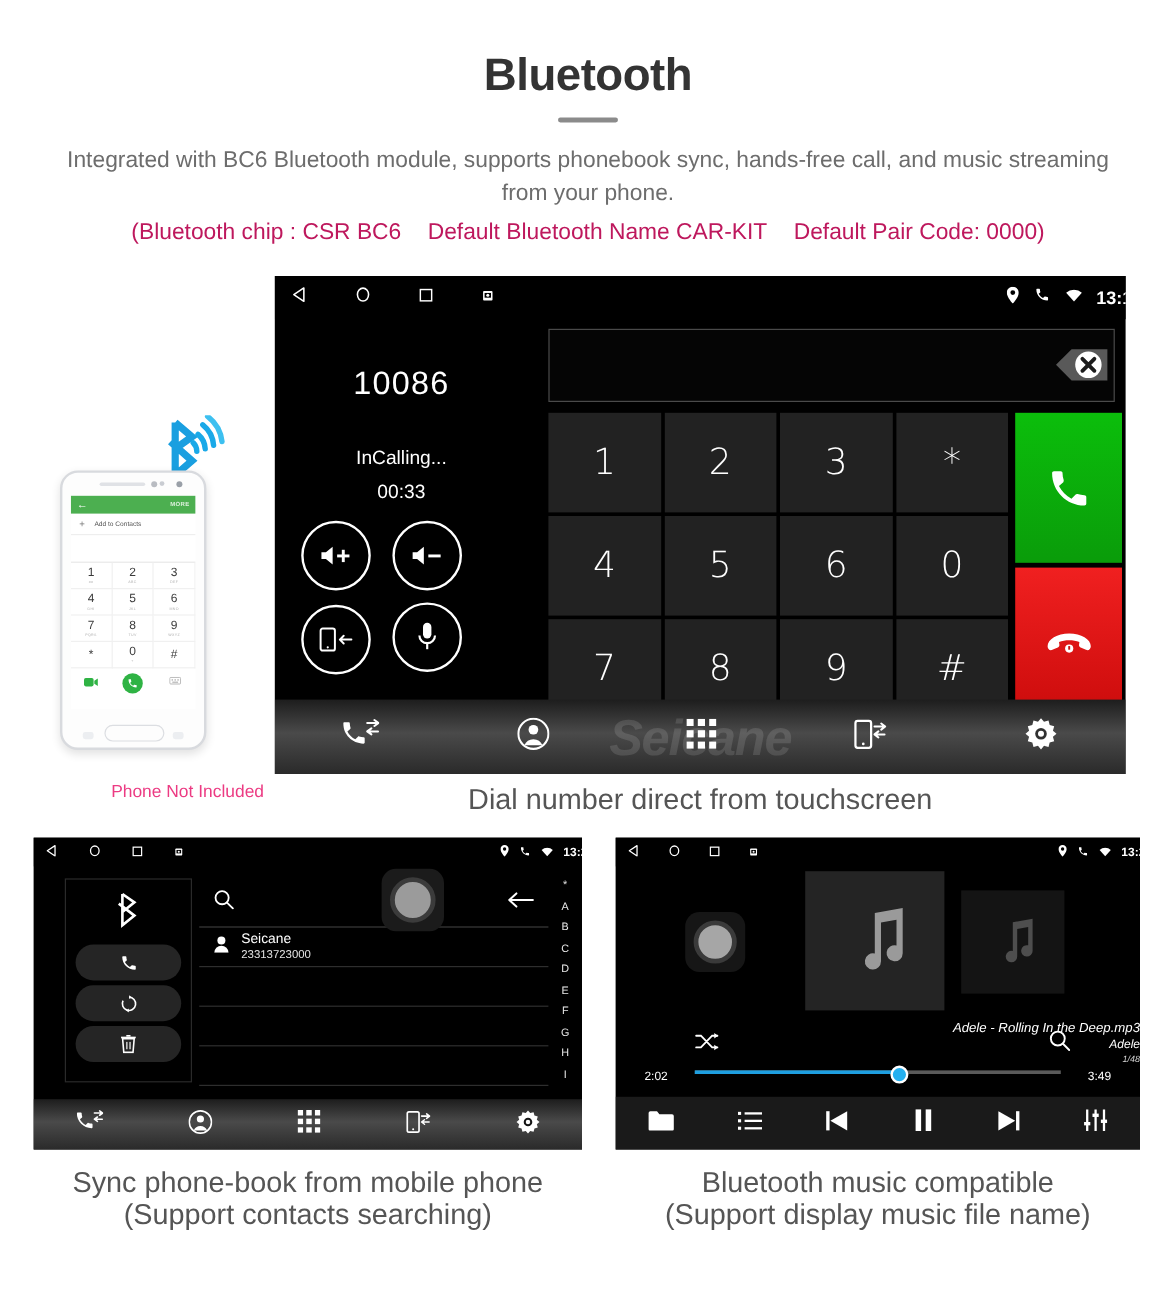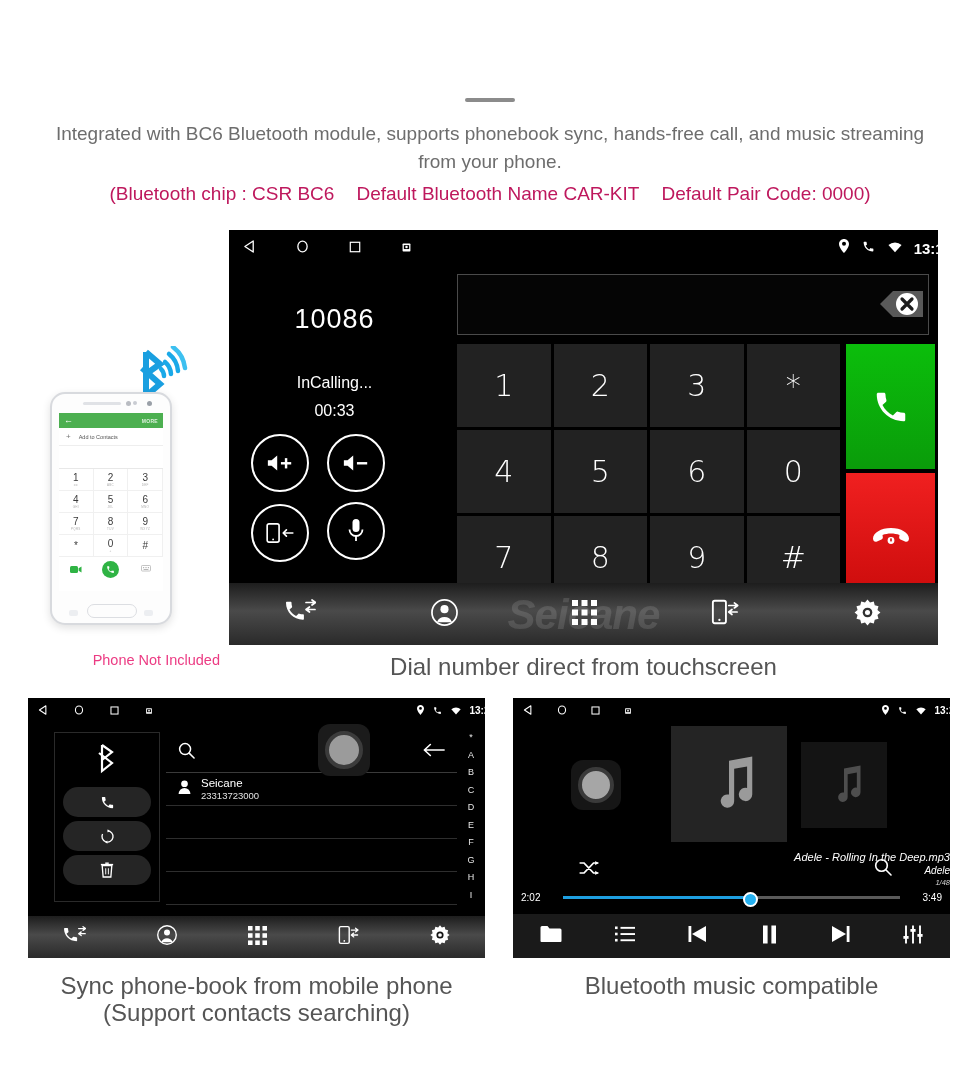--- a/index.html
+++ b/index.html
@@ -158,33 +158,34 @@
   .mu-art.center{left:158px;top:4px;width:116px;height:116px;}
   .mu-art.right{left:288px;top:20px;width:86px;height:86px;background:#141414;}
   .mu-knob{position:absolute;left:58px;top:38px;width:50px;height:50px;background:#161616;border-radius:12px;display:flex;align-items:center;justify-content:center;}
   .mu-knob i{display:block;width:28px;height:28px;border-radius:50%;background:#a6a6a6;border:4px solid #3a3a3a;}
   .mu-info{position:absolute;left:0;top:152px;width:100%;text-align:right;font-style:italic;}
   .mu-title{color:#fff;font-size:11px;line-height:14px;}
   .mu-artist{color:#fff;font-size:10px;line-height:13px;}
   .mu-count{color:#d6d6d6;font-size:7.5px;line-height:11px;}
   .mu-shuffle{position:absolute;left:66px;top:162px;}
   .mu-search{position:absolute;right:58px;top:160px;}
-  .mu-seek{position:absolute;left:0;top:194px;width:100%;display:flex;align-items:center;padding:0 8px;box-sizing:border-box;}
+  .mu-seek{position:absolute;left:0;top:194px;width:100%;display:flex;padding:0 24px;box-sizing:border-box;}
   .mu-time{color:#fff;font-size:10px;width:34px;}
   .mu-time.r{text-align:right;}
   .mu-bar{flex:1;height:3px;background:#5a5a5a;margin:0 8px;position:relative;}
   .mu-fill{position:absolute;left:0;top:0;height:3px;background:#1e9fe0;}
   .mu-dot{position:absolute;top:-4px;width:11px;height:11px;border-radius:50%;background:#24b0f0;border:2px solid #fff;margin-left:-5px;}
   #muScreen .botbar{height:44px;background:#1a1a1a;}
 </style>
 </head>
 <body>
 
 <div class="page">
 
+  <div class="hdr-title">Bluetooth</div>
   <div class="hdr-rule"></div>
   <div class="hdr-sub">Integrated with BC6 Bluetooth module, supports phonebook sync, hands-free call, and music streaming from your phone.</div>
   <div class="hdr-spec">
     <span>(Bluetooth chip : CSR BC6</span><span class="spec-gap">&nbsp;</span><span>Default Bluetooth Name CAR-KIT</span><span class="spec-gap">&nbsp;</span><span>Default Pair Code: 0000)</span>
   </div>
 
   <div class="bt-logo">
     <svg width="64" height="60" viewBox="0 0 64 60">
       <path d="M20 6 L20 50 L34 38 L16 22 M20 28 L34 18 L20 6" fill="none" stroke="#1a9fe0" stroke-width="6" stroke-linejoin="miter"></path>
       <path d="M38 30 a10 10 0 0 0 -3-7" fill="none" stroke="#1aa9e8" stroke-width="4.5" stroke-linecap="round"></path>
@@ -748,15 +749,16 @@
               <rect x="7.4" y="4" width="5.2" height="2.8"></rect>
               <rect x="14.4" y="9" width="5.2" height="2.8"></rect>
             </g>
           </svg>
       </span>
     </div>
   </div>
 
   <div class="cap" id="capRight">
     <div>Bluetooth music compatible</div>
+    <div>(Support display music file name)</div>
   </div>
 
 </div>
 
 </body></html>

